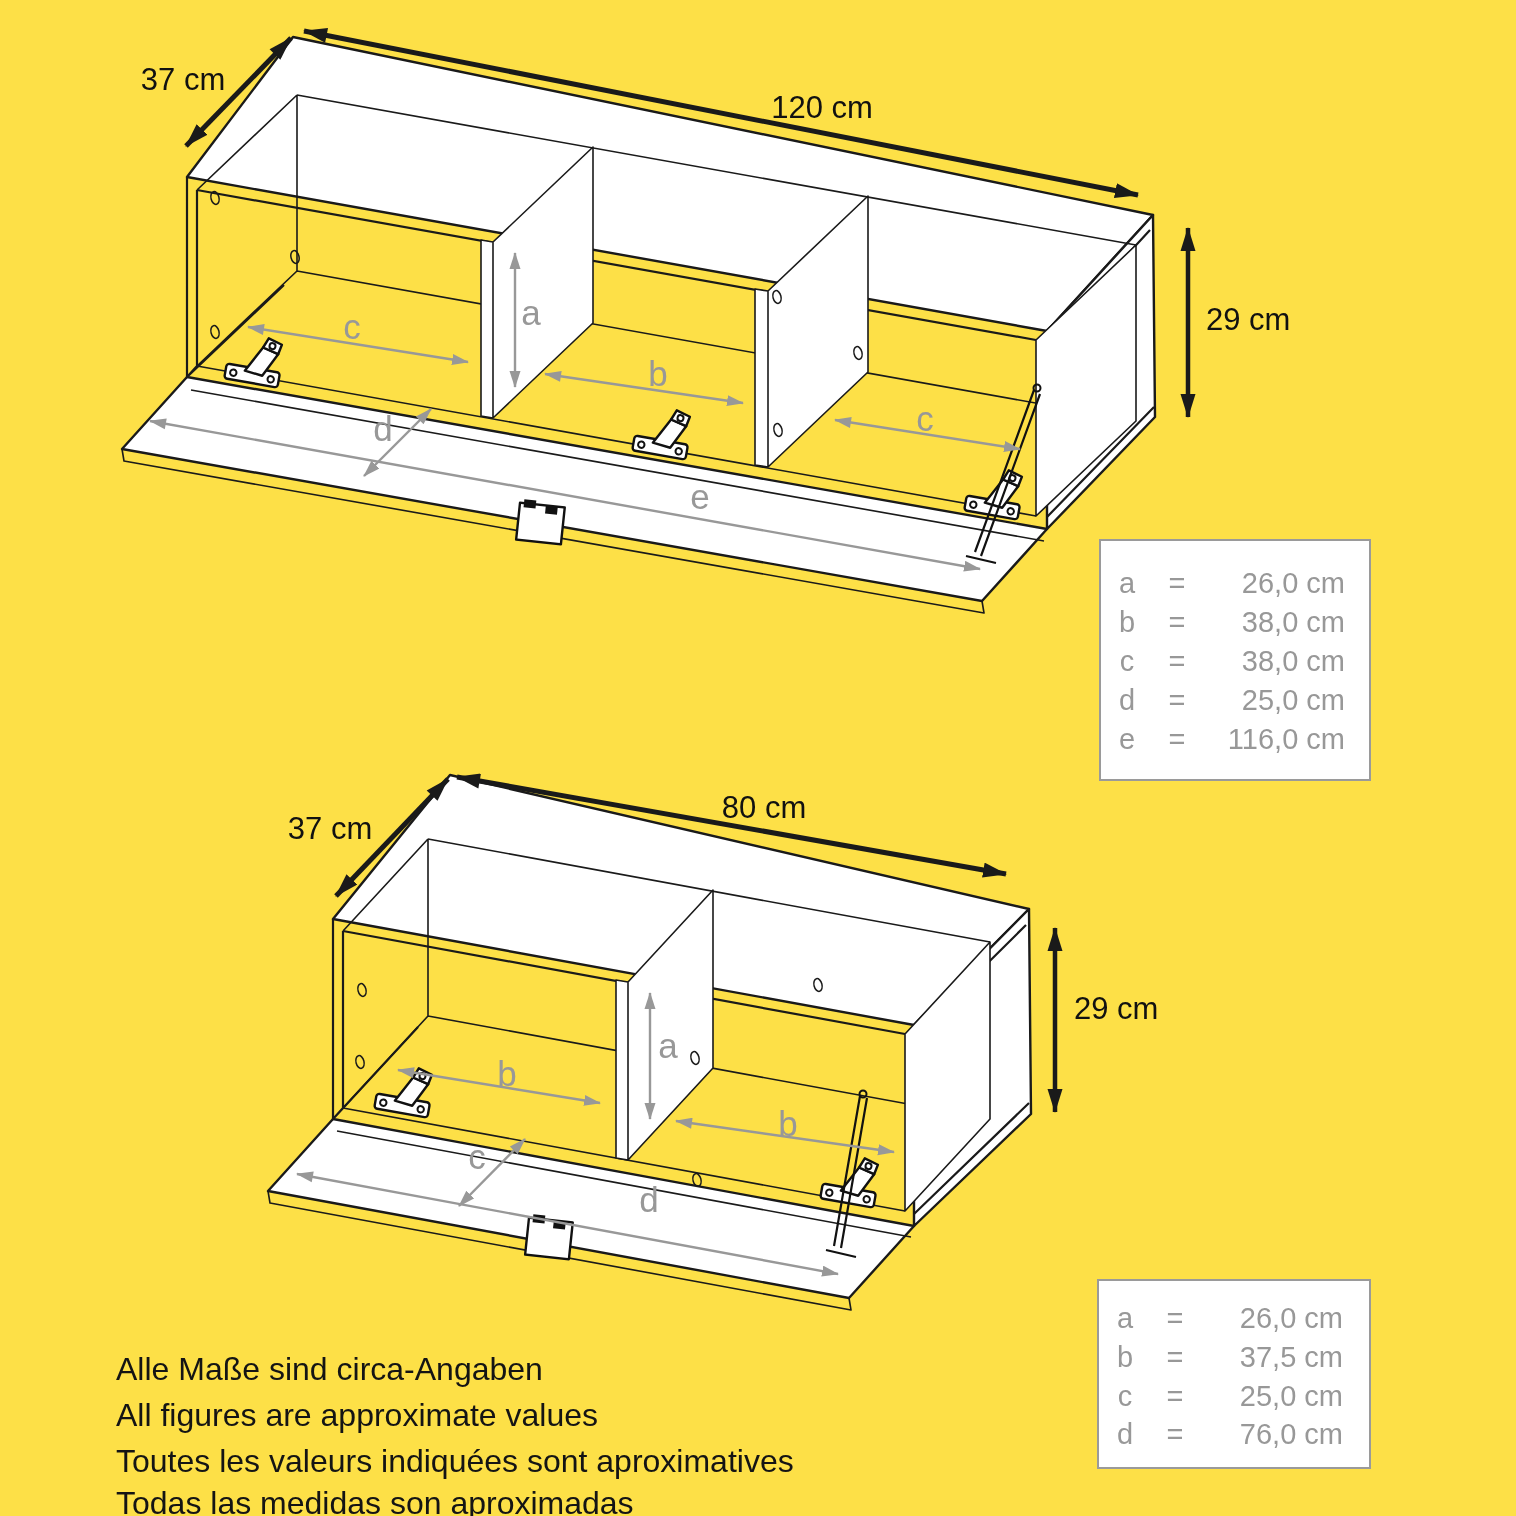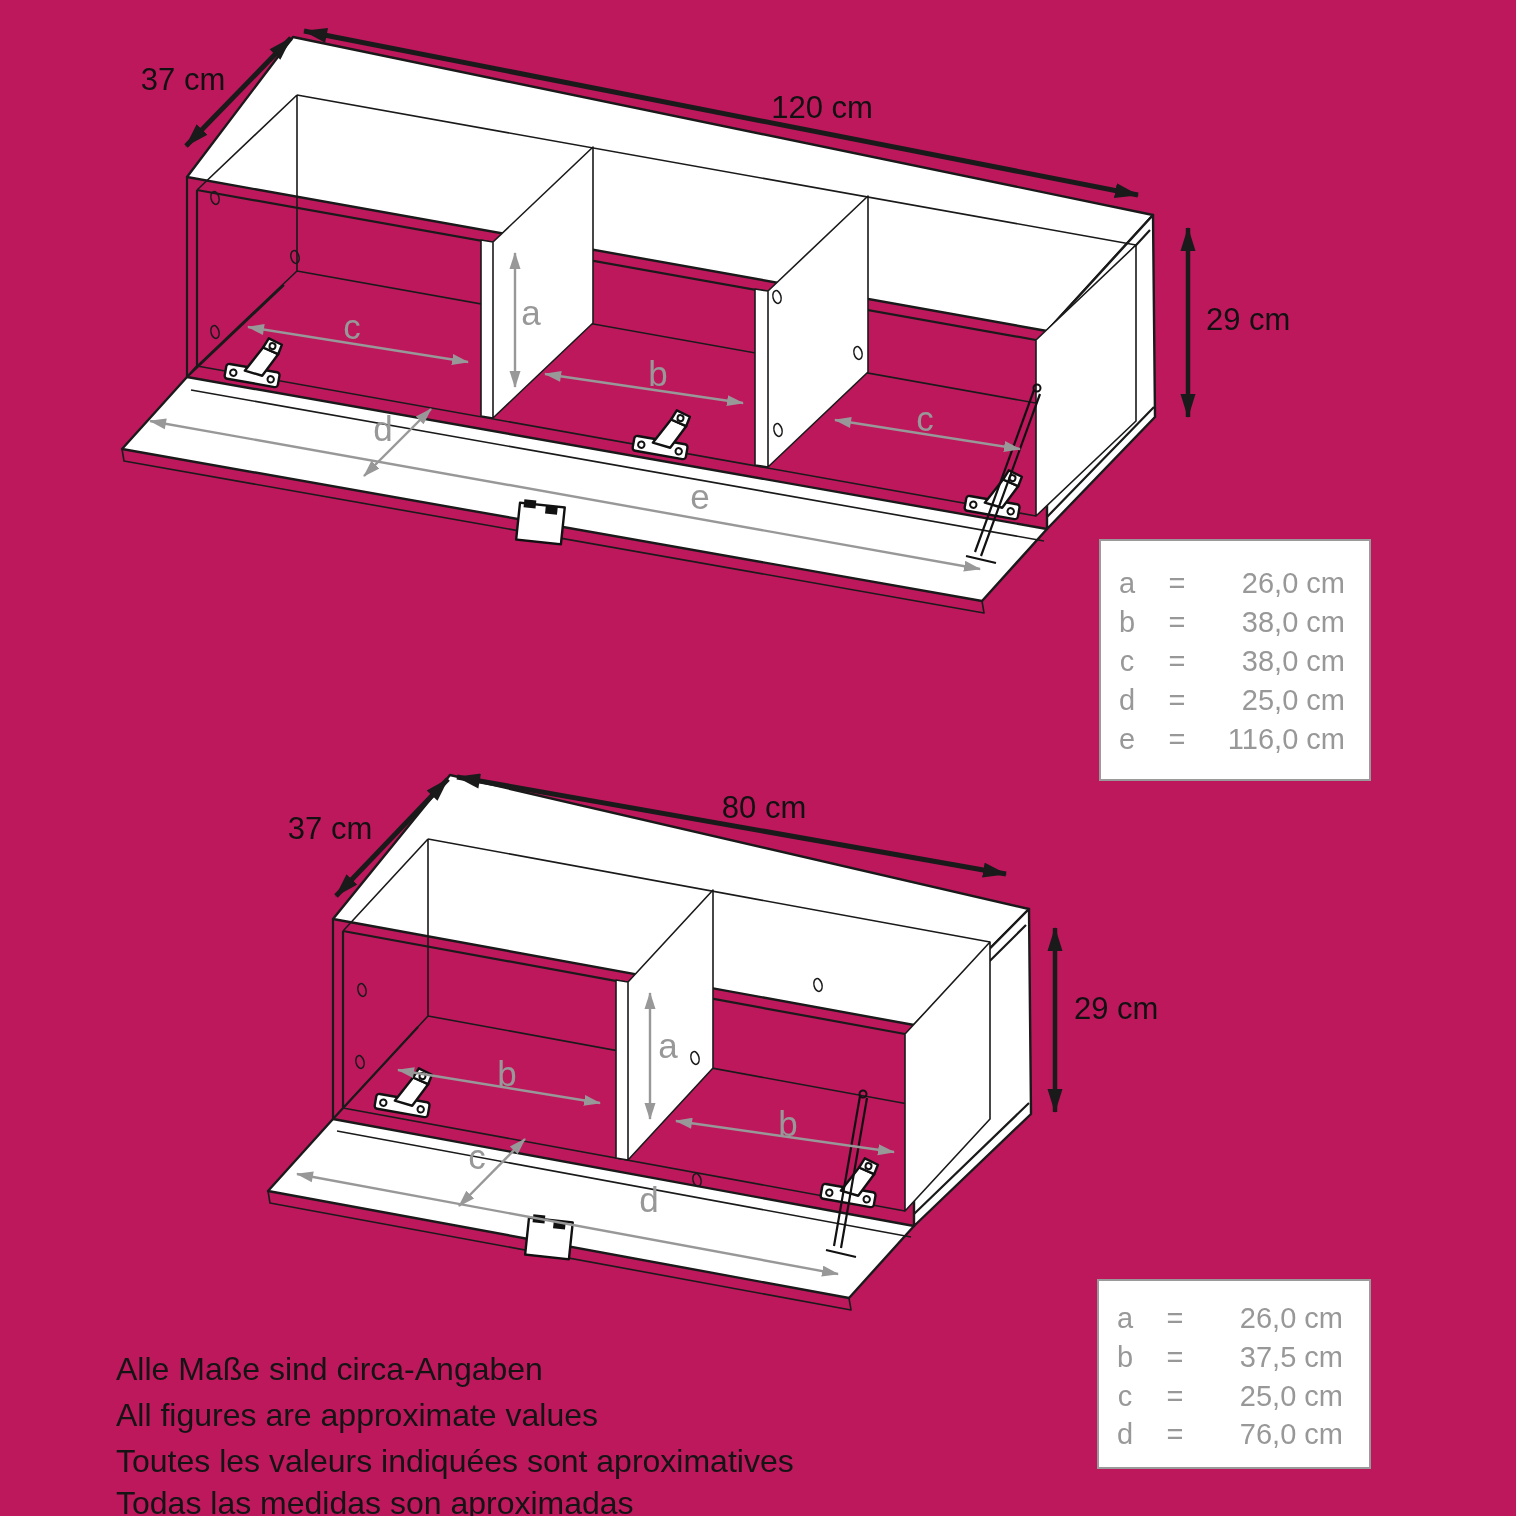--- a/index.html
+++ b/index.html
@@ -1,16 +1,16 @@
 <!DOCTYPE html>
 <html><head>
 <meta charset="utf-8">
 <style>
   html,body{margin:0;padding:0;background:#ffffff;}
-  #stage{width:1516px;height:1516px;position:relative;background:#be185d;overflow:hidden;}
+  #stage{width:1516px;height:1516px;position:relative;background:#fde047;overflow:hidden;}
   svg{display:block;}
   svg text{font-family:"Liberation Sans", sans-serif;}
   .face{fill:#ffffff;stroke:#1a1a1a;stroke-width:2.4;stroke-linejoin:round;}
   .ol{fill:none;stroke:#1a1a1a;stroke-width:2.2;stroke-linejoin:round;}
   .il{fill:none;stroke:#1a1a1a;stroke-width:1.6;stroke-linejoin:round;}
   .wfill{fill:#ffffff;stroke:#1a1a1a;stroke-width:1.6;stroke-linejoin:round;}
   .hole{fill:none;stroke:#1a1a1a;stroke-width:1.5;}
   .dimB{fill:none;stroke:#1a1a1a;stroke-width:5;}
   .dimB29{fill:none;stroke:#1a1a1a;stroke-width:4.5;}
   .dimG{fill:none;stroke:#989898;stroke-width:2.4;}

